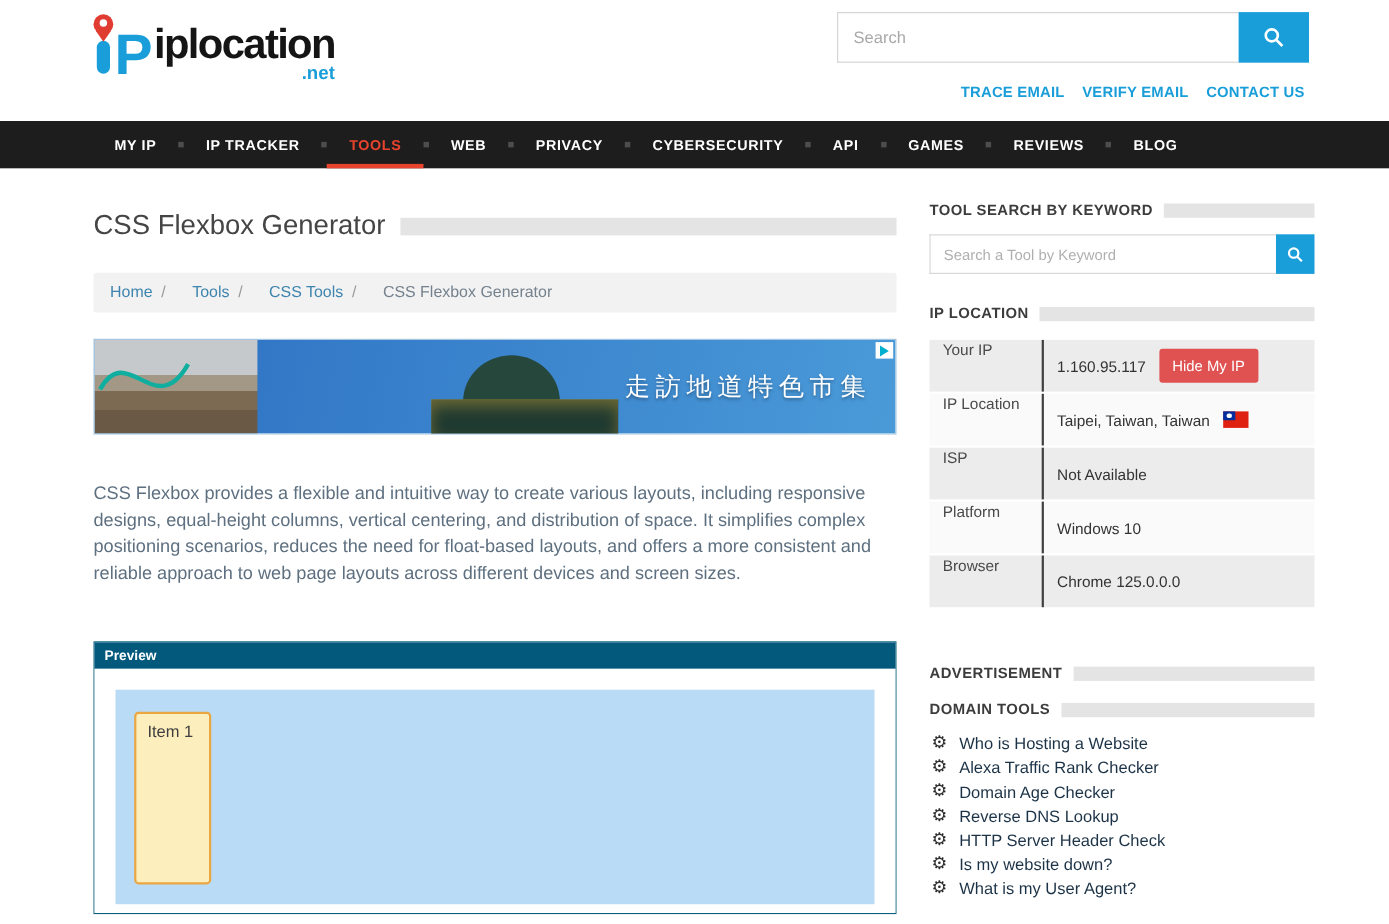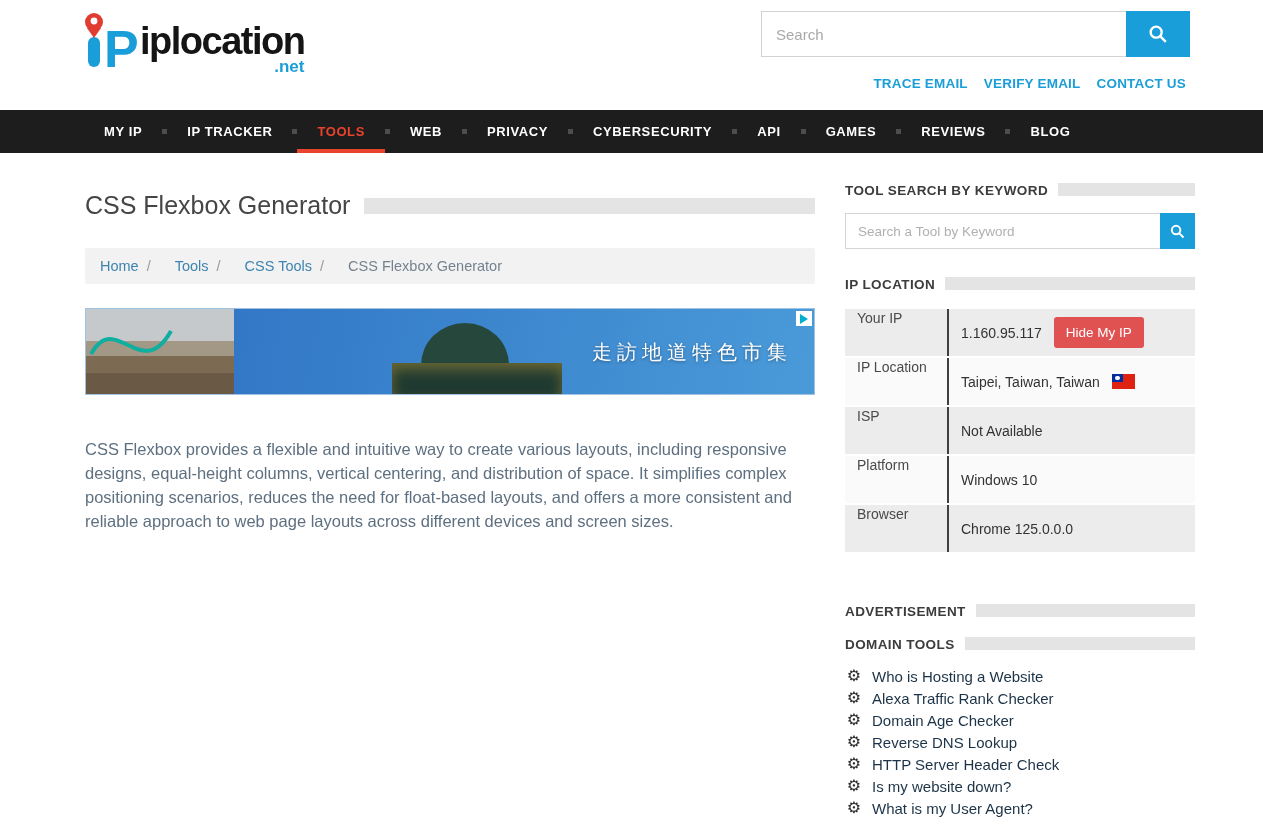--- a/index.html
+++ b/index.html
@@ -57,40 +57,40 @@
 
   .ad-banner{position:relative;margin-top:24px;height:87px;border:1px solid #9fc3e0;overflow:hidden;
         cursor:pointer;background:linear-gradient(100deg,#2d6fc2 0%,#3c86ce 55%,#4a9ad8 100%)}
   .ad-photo-left{position:absolute;left:0;top:0;width:148px;height:100%;
         background:linear-gradient(#c6c9cb 0 38%,#a39886 38% 55%,#7c6a52 55% 75%,#6a5a45 75%)}
   .ad-swirl{position:absolute;left:0;top:0}
   .ad-dome{position:absolute;left:46%;top:14px;width:88px;height:42px;background:#26473c;
         border-radius:50% 50% 0 0 / 100% 100% 0 0}
   .ad-dome-base{position:absolute;left:42%;top:54px;width:170px;height:33px;background:#1f3a31;
         box-shadow:inset 0 6px 14px rgba(255,196,60,.35)}
-  .ad-caption{position:absolute;right:22px;top:50%;transform:translateY(-50%);color:#fff;font-size:20px;
+  .ad-caption{position:absolute;right:22px;top:50%;transform:translateY(-50%);color:#fff;font-size:23px;
         letter-spacing:5px;white-space:nowrap;text-shadow:0 1px 3px rgba(0,0,0,.35)}
   .ad-badge{position:absolute;top:2px;right:2px;width:16px;height:15px;background:#fff;display:flex;
         align-items:center;justify-content:center;cursor:pointer}
   .ad-badge-tri{width:0;height:0;border-top:5px solid transparent;border-bottom:5px solid transparent;
         border-left:8px solid #00aecd}
 
   .description{margin-top:42px;font-size:16.5px;line-height:24px;color:#5e7080}
 
   .preview-panel{margin-top:50px;border:1px solid #0a607f}
   .preview-header{background:var(--preview-header);color:#fff;font-size:12.5px;font-weight:bold;padding:5px 9px}
   .preview-body{background:#fff;padding:19px;height:222px}
   .flex-container{background:var(--flex-container);height:195px;padding:20px 0 0 17px;
         display:flex;align-items:flex-start}
   .flex-item{width:70px;height:157px;background:var(--flex-item-bg);border:2px solid var(--flex-item-border);
         border-radius:4px;padding:8px 0 0 10px;font-size:15px;color:#3f3f3f}
 
   
   .sidebar{position:absolute;top:153px;left:845px;width:350px}
-  .side-heading{display:flex;align-items:flex-start}
+  .side-heading{display:flex;align-items:flex-end}
   .h-text{font-size:13.5px;font-weight:bold;color:#3c3c3c;letter-spacing:.4px;white-space:nowrap}
   .h-bar{flex:1;height:13px;background:#e4e4e4;margin-left:10px}
   .mt-30{margin-top:30px}.mt-28{margin-top:28px}.mt-52{margin-top:52px}.mt-29{margin-top:18px}
 
   .tool-search{margin-top:15px;display:flex;height:36px}
   .tool-search input{flex:1;border:1px solid #d5d5d5;border-right:none;padding:0 12px;font-size:13.5px;
         color:#444;outline:none;font-family:inherit}
   .tool-search input::placeholder{color:#b0b0b0}
   .search-btn-sm{width:35px;background:var(--accent-blue);border:none;display:flex;align-items:center;
         justify-content:center;cursor:pointer}
@@ -221,20 +221,28 @@
       <div class="ad-dome"></div>
       <div class="ad-dome-base"></div>
       <span class="ad-caption">走訪地道特色市集</span>
       <div class="ad-badge">
         <div class="ad-badge-tri"></div>
       </div>
     </div>
 
     <p class="description">CSS Flexbox provides a flexible and intuitive way to create various layouts, including responsive designs, equal-height columns, vertical centering, and distribution of space. It simplifies complex positioning scenarios, reduces the need for float-based layouts, and offers a more consistent and reliable approach to web page layouts across different devices and screen sizes.</p>
 
+    <section class="preview-panel">
+      <div class="preview-header">Preview</div>
+      <div class="preview-body">
+        <div class="flex-container" id="flex-container">
+            <div class="flex-item">Item 1</div>
+          </div>
+      </div>
+    </section>
   </main>
 
   <aside class="sidebar">
     <div class="side-heading mt-30">
       <span class="h-text">TOOL SEARCH BY KEYWORD</span>
       <span class="h-bar"></span>
     </div>
     <div class="tool-search">
       <input type="text" placeholder="Search a Tool by Keyword" style="">
       <button class="search-btn-sm">

